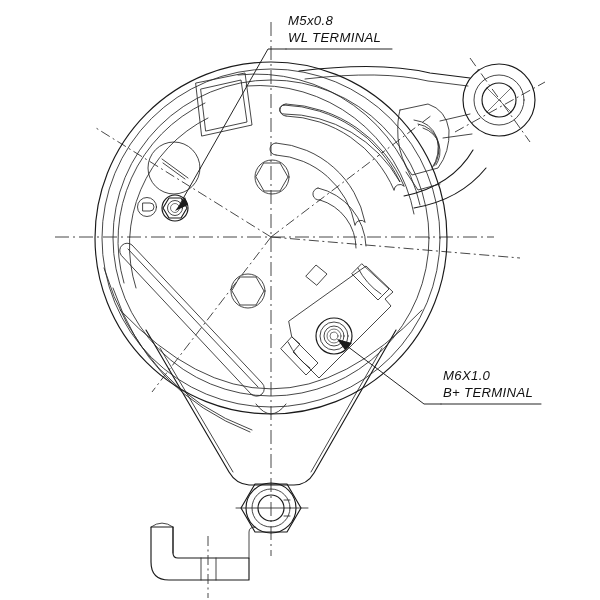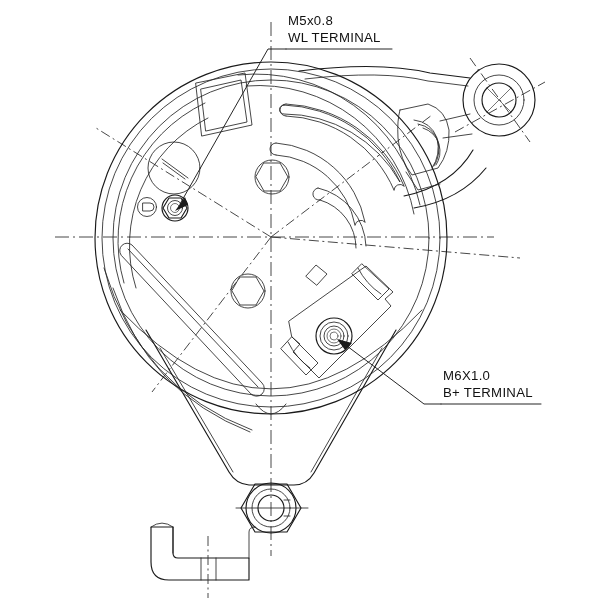--- a/index.html
+++ b/index.html
@@ -11,20 +11,21 @@
     width: 600px;
     height: 600px;
     font-family: "Liberation Sans", sans-serif;
     overflow: hidden;
   }
   #drawing-root {
     position: relative;
     width: 572px;
     height: 600px;
     background: #ffffff;
+    font-style: italic;
   }
   svg#cad-svg {
     display: block;
     width: 600px;
     height: 600px;
   }
   .ln {
     fill: none;
     stroke: #1a1a1a;
     stroke-width: 1.15;

